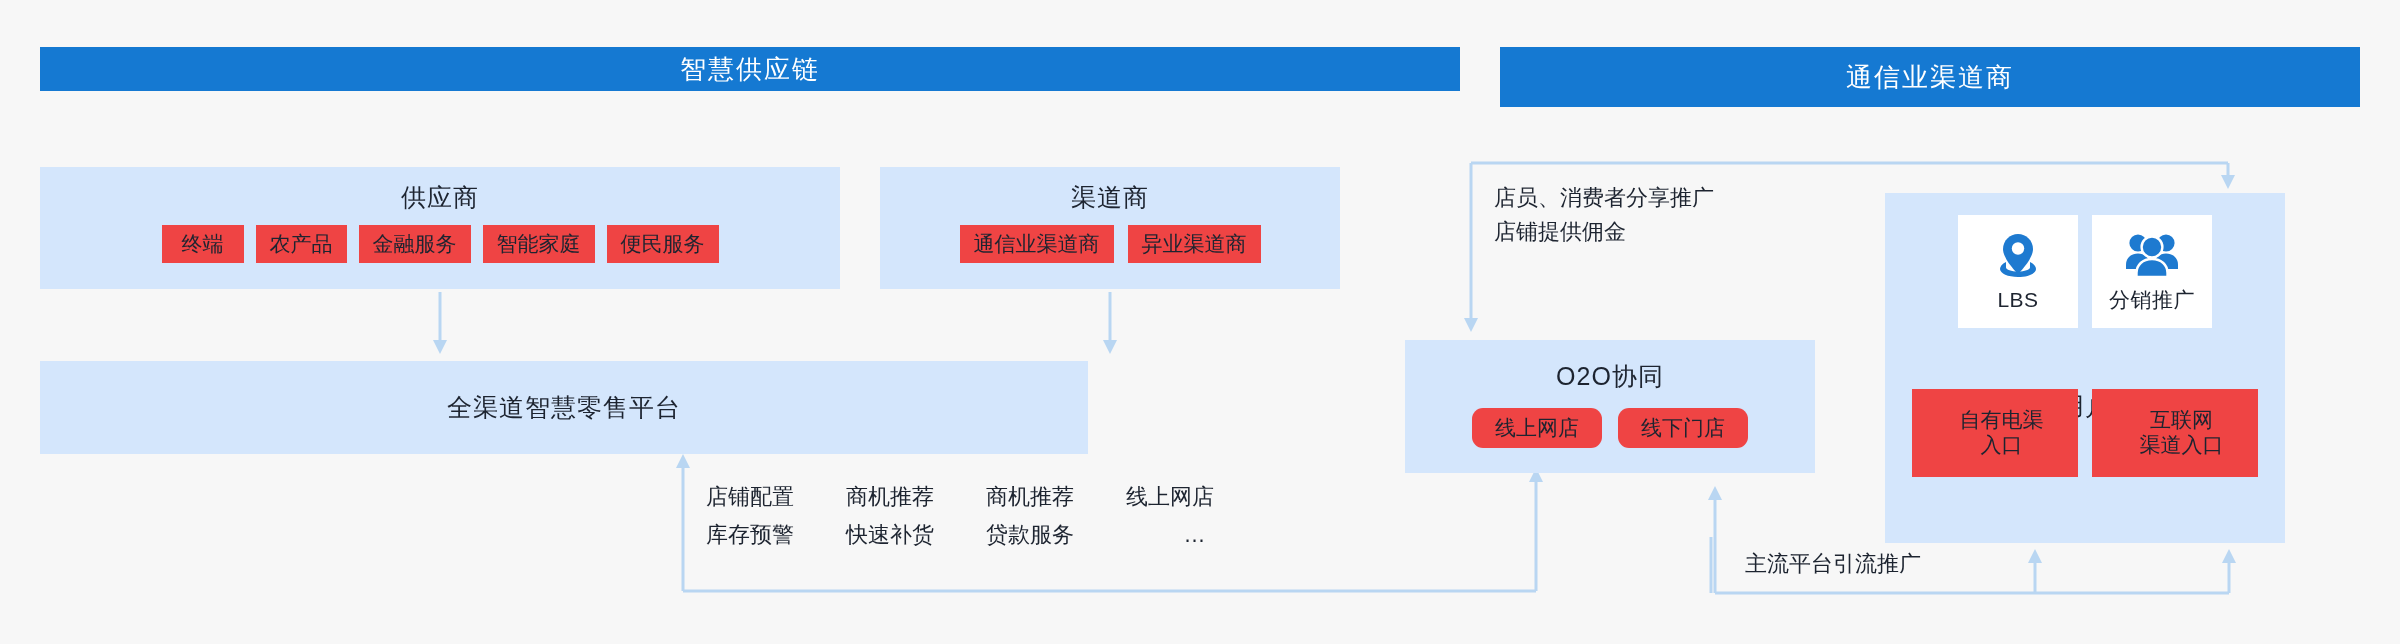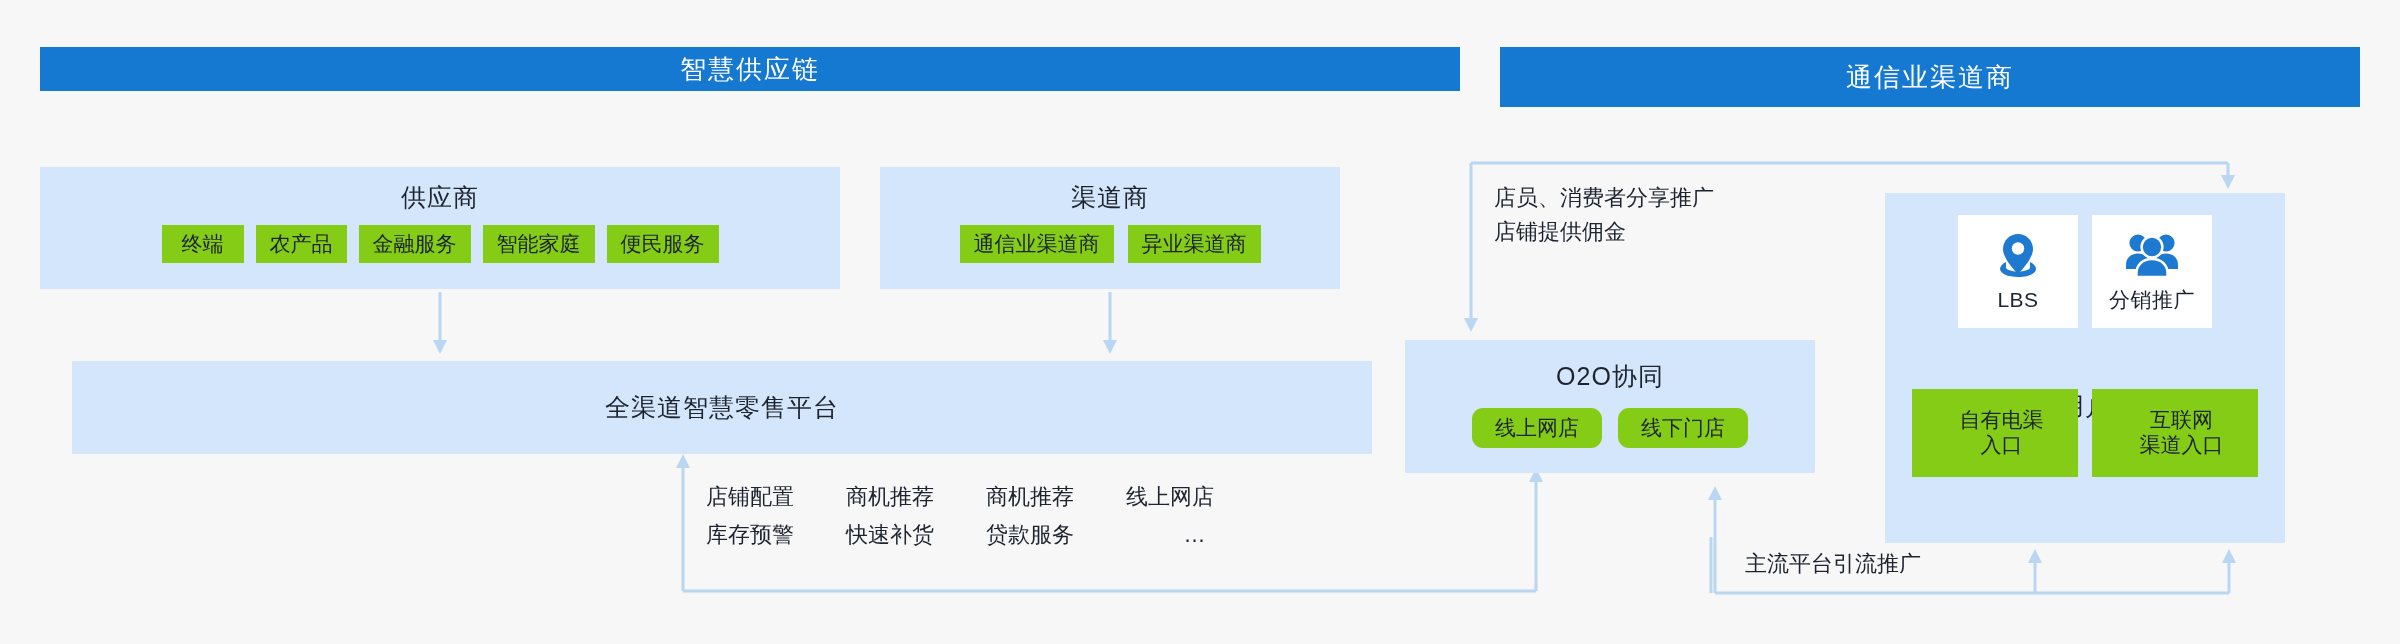--- a/index.html
+++ b/index.html
@@ -51,21 +51,21 @@
     letter-spacing: 1px;
   }
   .chipbar {
     position: absolute;
     left: 0; right: 0;
     display: flex;
     justify-content: center;
     gap: 14px;
   }
   .chip {
-    background: #84cc16;
+    background: #ef4444;
     color: #1d2430;
     font-size: 21px;
     line-height: 1.18;
     padding: 7px 14px;
     text-align: center;
     white-space: pre-line;
     display: flex;
     align-items: center;
     justify-content: center;
     box-sizing: border-box;
@@ -78,22 +78,22 @@
   #panel-supplier .chip { min-width: 82px; height: 38px; }
 
   
   #panel-channel { left: 880px; top: 167px; width: 460px; height: 122px; }
   #panel-channel .panel-title { top: 14px; }
   #panel-channel .chipbar { top: 58px; gap: 14px; }
   #panel-channel .chip { height: 38px; }
 
   
   #panel-platform {
-    left: 40px; top: 361px; width: 1300px; height: 93px;
-    display: flex; align-items: center; justify-content: center; margin-left: 32px;
+    left: 40px; top: 361px; width: 1048px; height: 93px;
+    display: flex; align-items: center; justify-content: center;
   }
   #panel-platform .bar-label { font-size: 25px; letter-spacing: 1px; }
 
   
   #panel-o2o { left: 1405px; top: 340px; width: 410px; height: 133px; }
   #panel-o2o .panel-title { top: 20px; }
   #panel-o2o .chipbar { top: 68px; gap: 16px; }
   #panel-o2o .chip { height: 40px; min-width: 130px; border-radius: 11px; }
 
   

